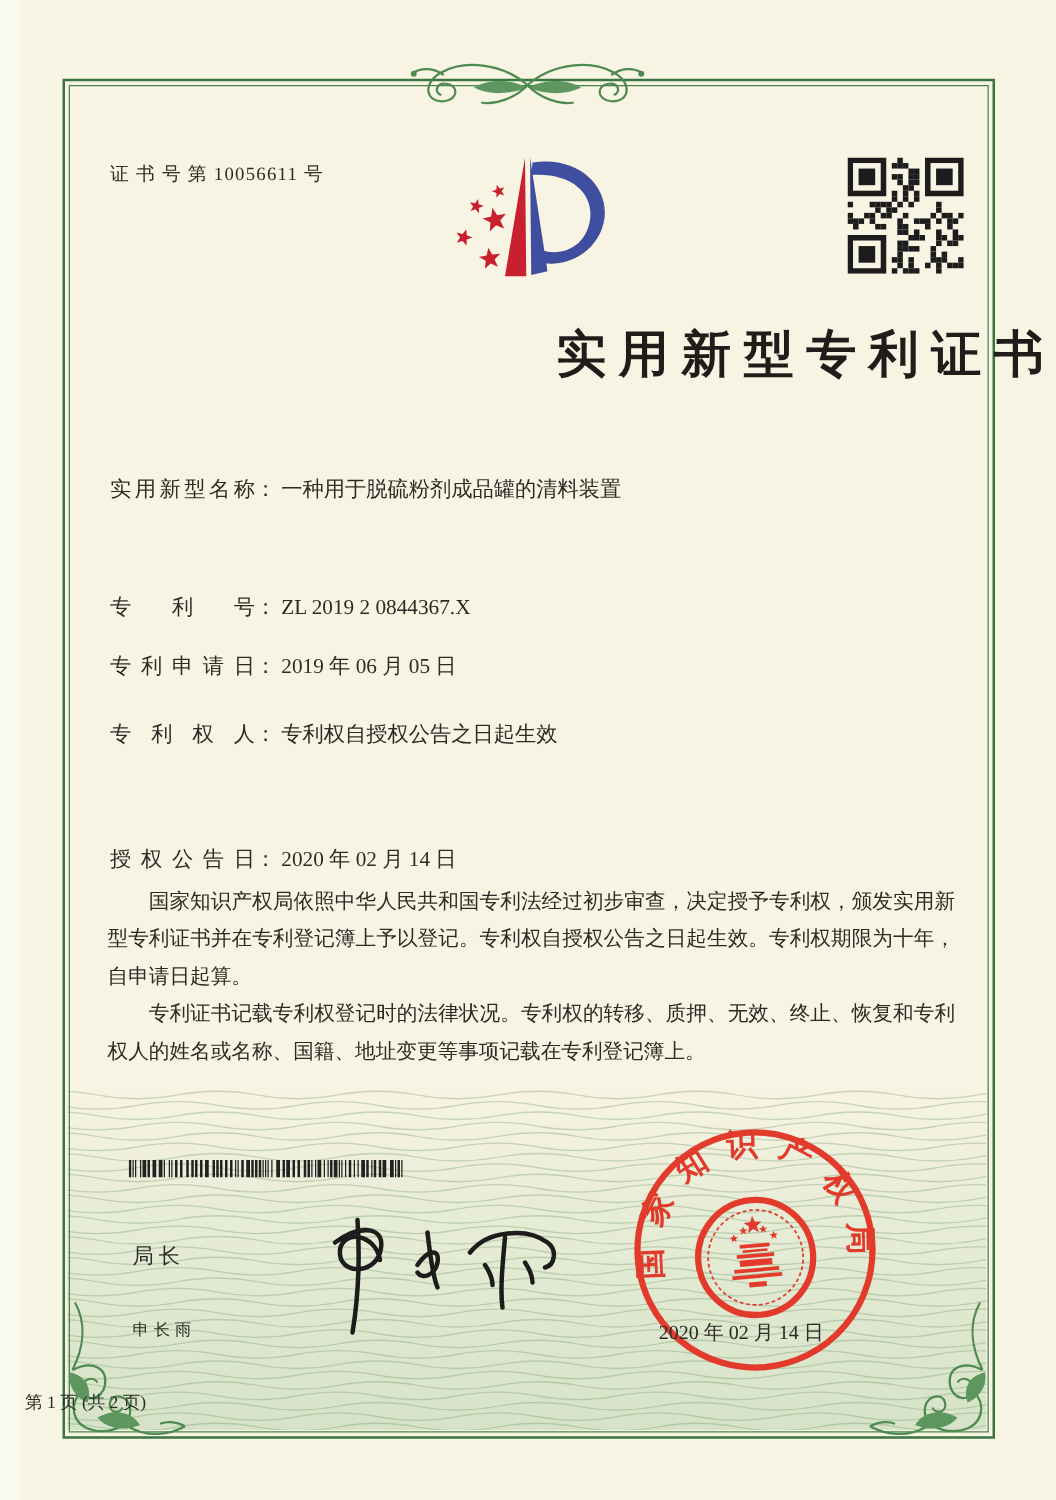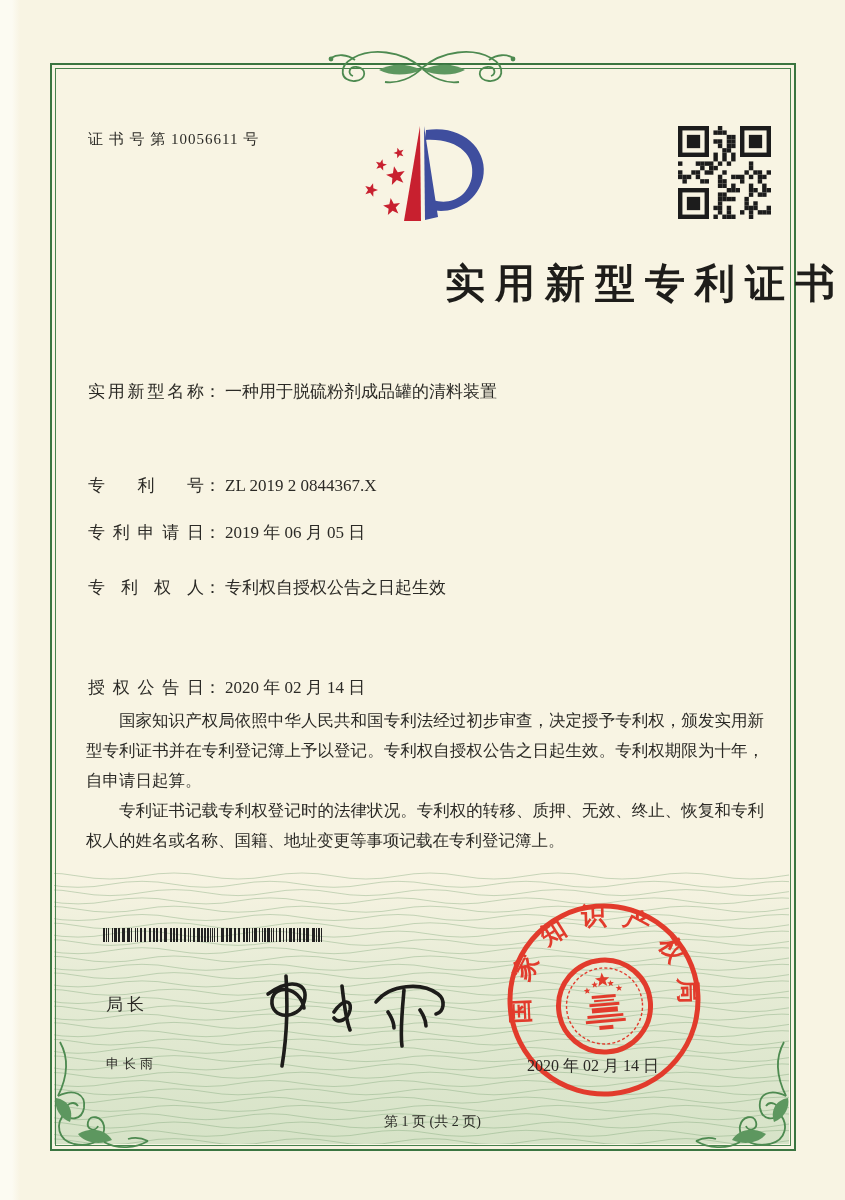--- a/index.html
+++ b/index.html
@@ -23,21 +23,21 @@
   .flabel{display:inline-block;width:116px;text-align:justify;text-align-last:justify;}
   .colon{display:inline-block;margin-right:4px;}
   .grant-left{left:88px;top:676px;font-size:17px;}
   .grant-right{left:428px;top:676px;font-size:17px;}
   .paras{left:86px;top:706px;width:678px;font-size:16.5px;line-height:30px;
     text-align:justify;}
   .paras p{margin:0;text-indent:2em;}
   .signer-title{left:106px;top:993px;font-size:17px;letter-spacing:4px;}
   .signer-name{left:106px;top:1030px;font-size:13px;letter-spacing:4px;margin-top:25px;}
   .seal-date{left:527px;top:1056px;font-size:16px;z-index:6;}
-  .page-footer{left:0;right:0;top:1113px;text-align:center;font-size:14px;margin-left:20px;}
+  .page-footer{left:0;right:0;top:1113px;font-size:14px;margin-left:20px;}
   .back-note{left:0;right:0;top:1165px;text-align:center;font-size:15px;color:#3a3933;}
   
   .waveband{left:54px;top:872px;width:735px;height:272px;z-index:0;
     background:linear-gradient(180deg,rgba(212,227,200,0) 0%,rgba(212,227,200,.45) 35%,rgba(203,221,190,.75) 100%);}.z2{z-index:2}.z3{z-index:3}.z4{z-index:4}.z5{z-index:5}
 </style>
 </head>
 <body>
 
 <div class="page">
 

